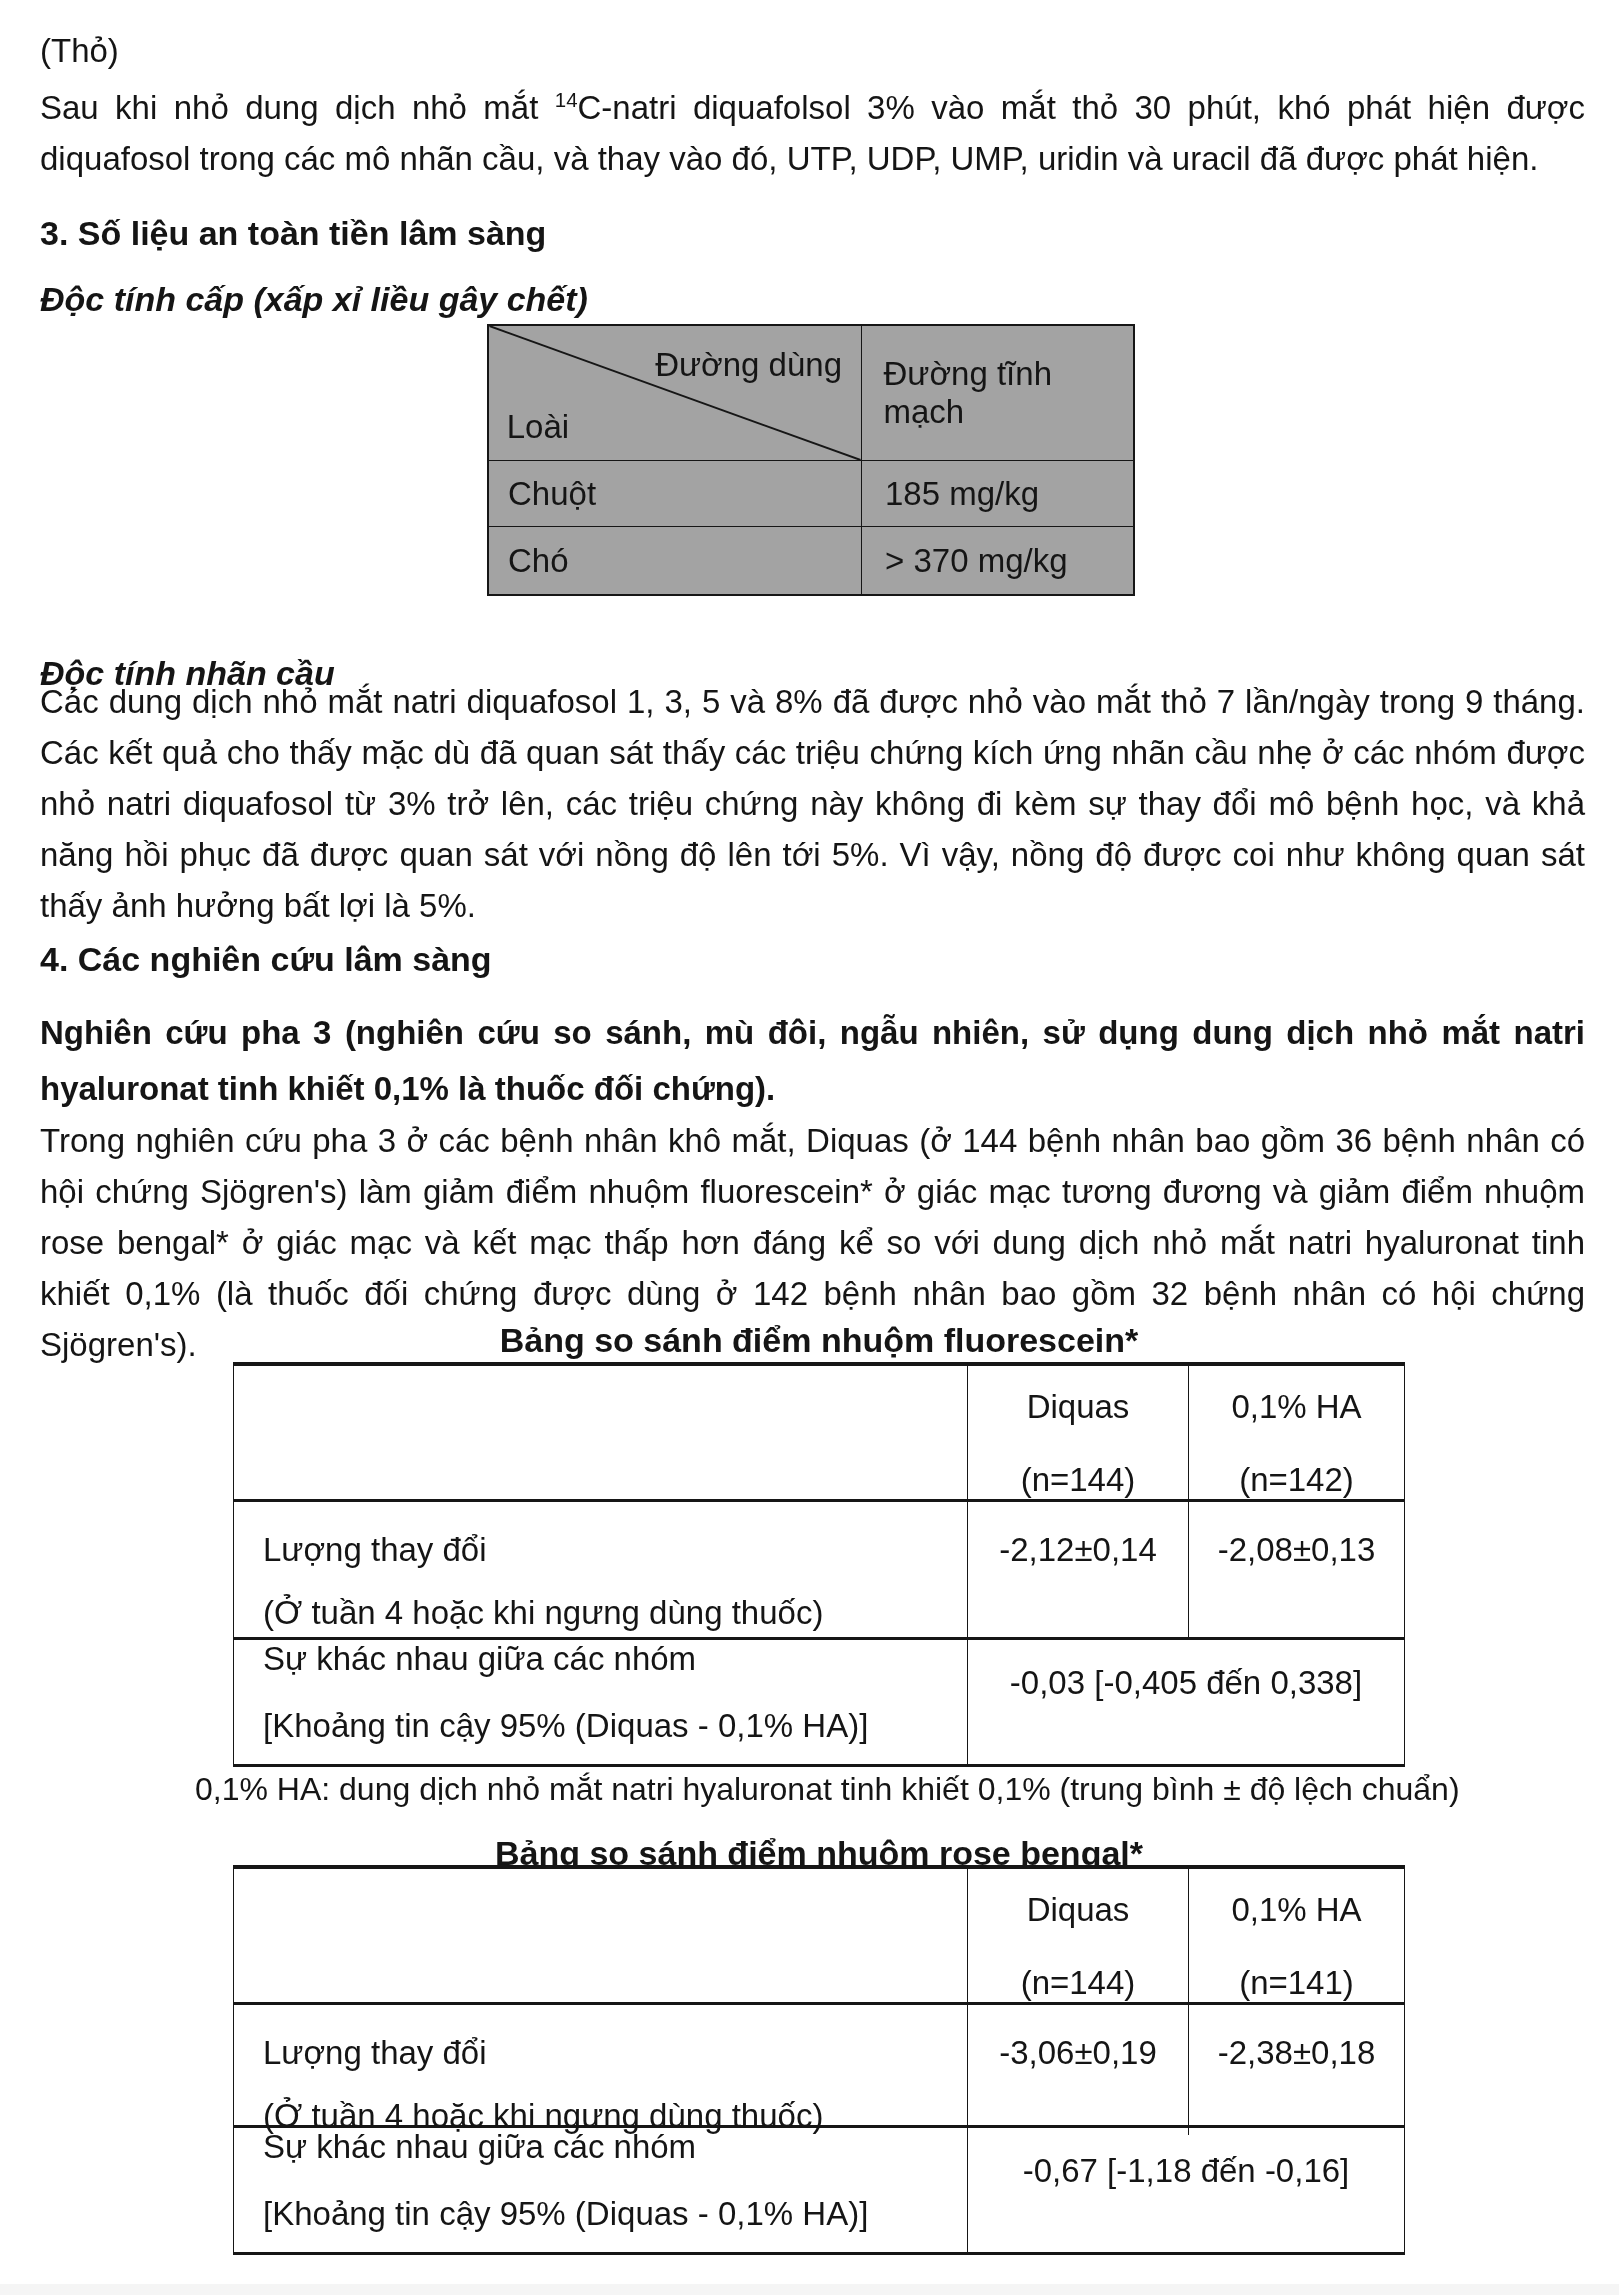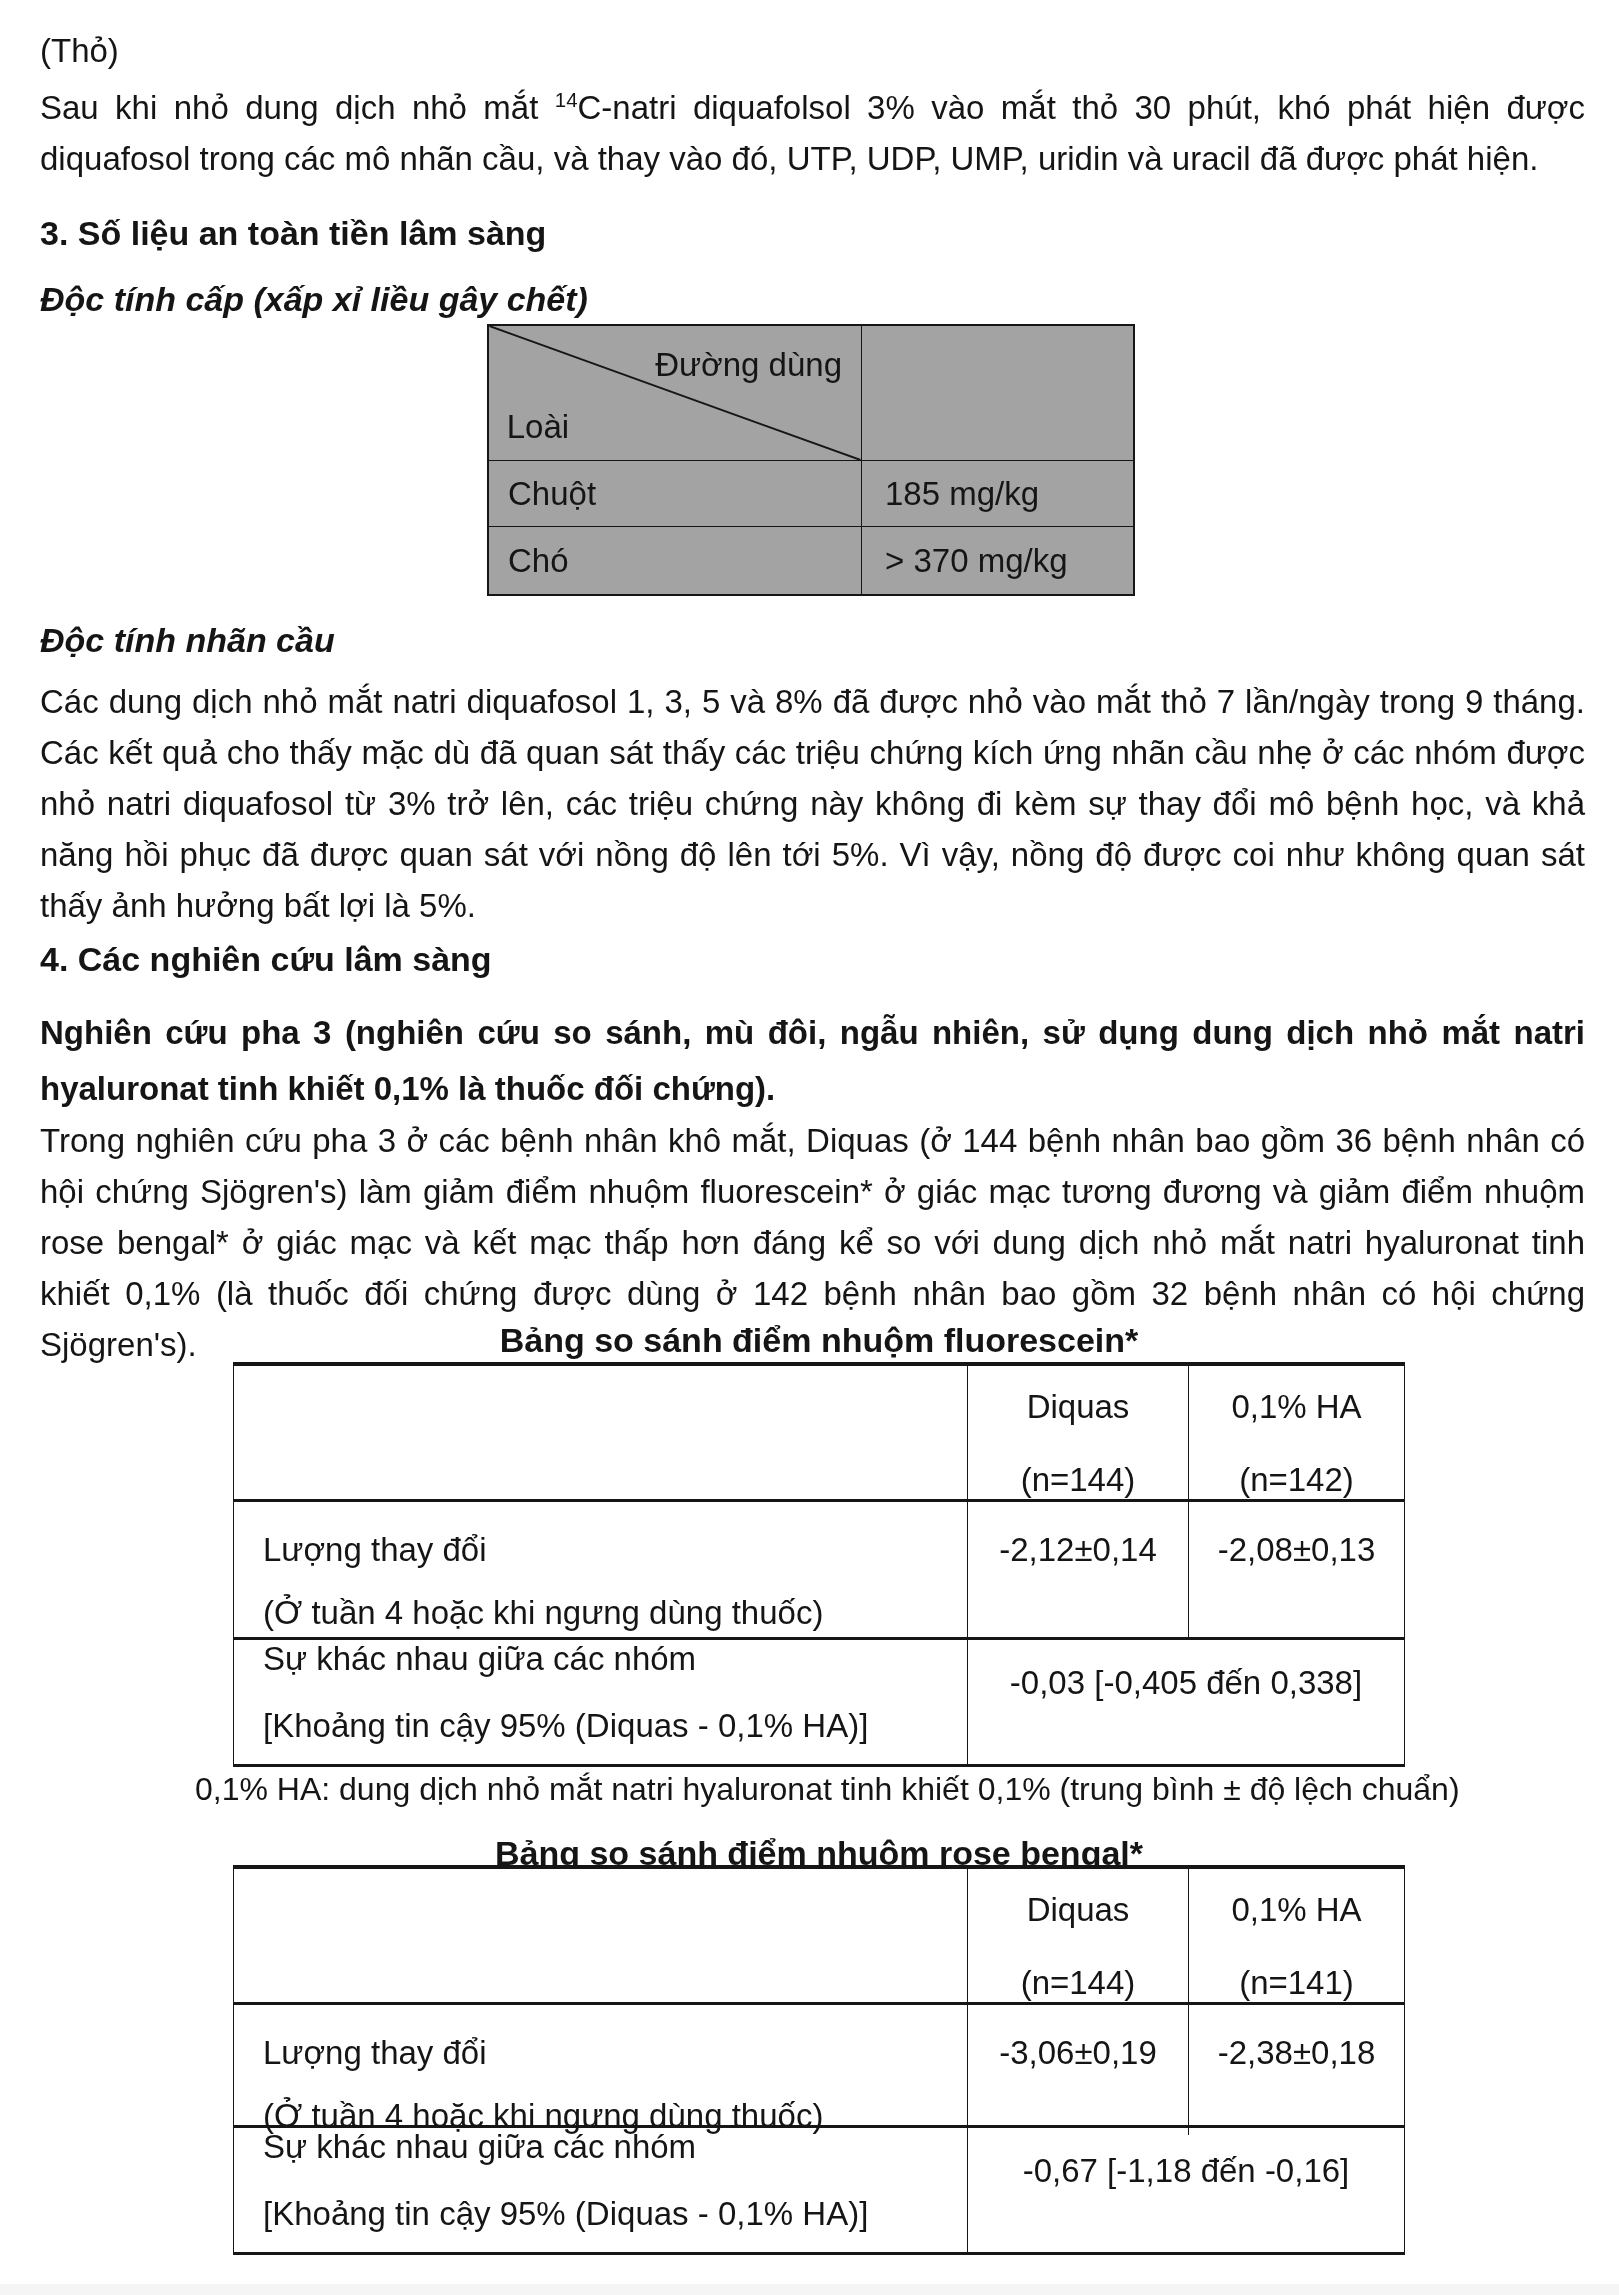--- a/index.html
+++ b/index.html
@@ -140,32 +140,33 @@
 
   <div class="abs tox-table">
     <div class="tox-head">
       <div class="tox-diag">
         <svg aria-hidden="true" viewBox="0 0 587 212" width="371" height="134">
           <line x1="0" y1="0" x2="100%" y2="100%" stroke="#161616" stroke-width="3"></line>
         </svg>
         <div class="tox-corner-top">Đường dùng</div>
         <div class="tox-corner-bottom">Loài</div>
       </div>
+      <div class="tox-col2">Đường tĩnh mạch</div>
     </div>
     <div class="tox-row first">
       <div class="tox-cell species">Chuột</div>
       <div class="tox-cell val">185 mg/kg</div>
     </div>
     <div class="tox-row second">
       <div class="tox-cell species">Chó</div>
       <div class="tox-cell val">&gt; 370 mg/kg</div>
     </div>
   </div>
 
-  <div class="abs heading-bold-italic" style="top:621px;">Độc tính nhãn cầu</div>
+  <div class="abs heading-bold-italic" style="top:654px;">Độc tính nhãn cầu</div>
 
   <p class="abs body-text" style="top:676px; margin:0;">Các dung dịch nhỏ mắt natri diquafosol 1, 3, 5 và 8% đã được nhỏ vào mắt thỏ 7 lần/ngày trong 9 tháng. Các kết quả cho thấy mặc dù đã quan sát thấy các triệu chứng kích ứng nhãn cầu nhẹ ở các nhóm được nhỏ natri diquafosol từ 3% trở lên, các triệu chứng này không đi kèm sự thay đổi mô bệnh học, và khả năng hồi phục đã được quan sát với nồng độ lên tới 5%. Vì vậy, nồng độ được coi như không quan sát thấy ảnh hưởng bất lợi là 5%.</p>
 
   <div class="abs heading-bold" style="top:940px;">4. Các nghiên cứu lâm sàng</div>
 
   <p class="abs body-text para-bold-italic" style="top:1005px; margin:0;">Nghiên cứu pha 3 (nghiên cứu so sánh, mù đôi, ngẫu nhiên, sử dụng dung dịch nhỏ mắt natri hyaluronat tinh khiết 0,1% là thuốc đối chứng).</p>
 
   <p class="abs body-text" style="top:1115px; margin:0;">Trong nghiên cứu pha 3 ở các bệnh nhân khô mắt, Diquas (ở 144 bệnh nhân bao gồm 36 bệnh nhân có hội chứng Sjögren's) làm giảm điểm nhuộm fluorescein* ở giác mạc tương đương và giảm điểm nhuộm rose bengal* ở giác mạc và kết mạc thấp hơn đáng kể so với dung dịch nhỏ mắt natri hyaluronat tinh khiết 0,1% (là thuốc đối chứng được dùng ở 142 bệnh nhân bao gồm 32 bệnh nhân có hội chứng Sjögren's).</p>
 
   <div class="abs table-title" style="top:1321px;">Bảng so sánh điểm nhuộm fluorescein*</div>

